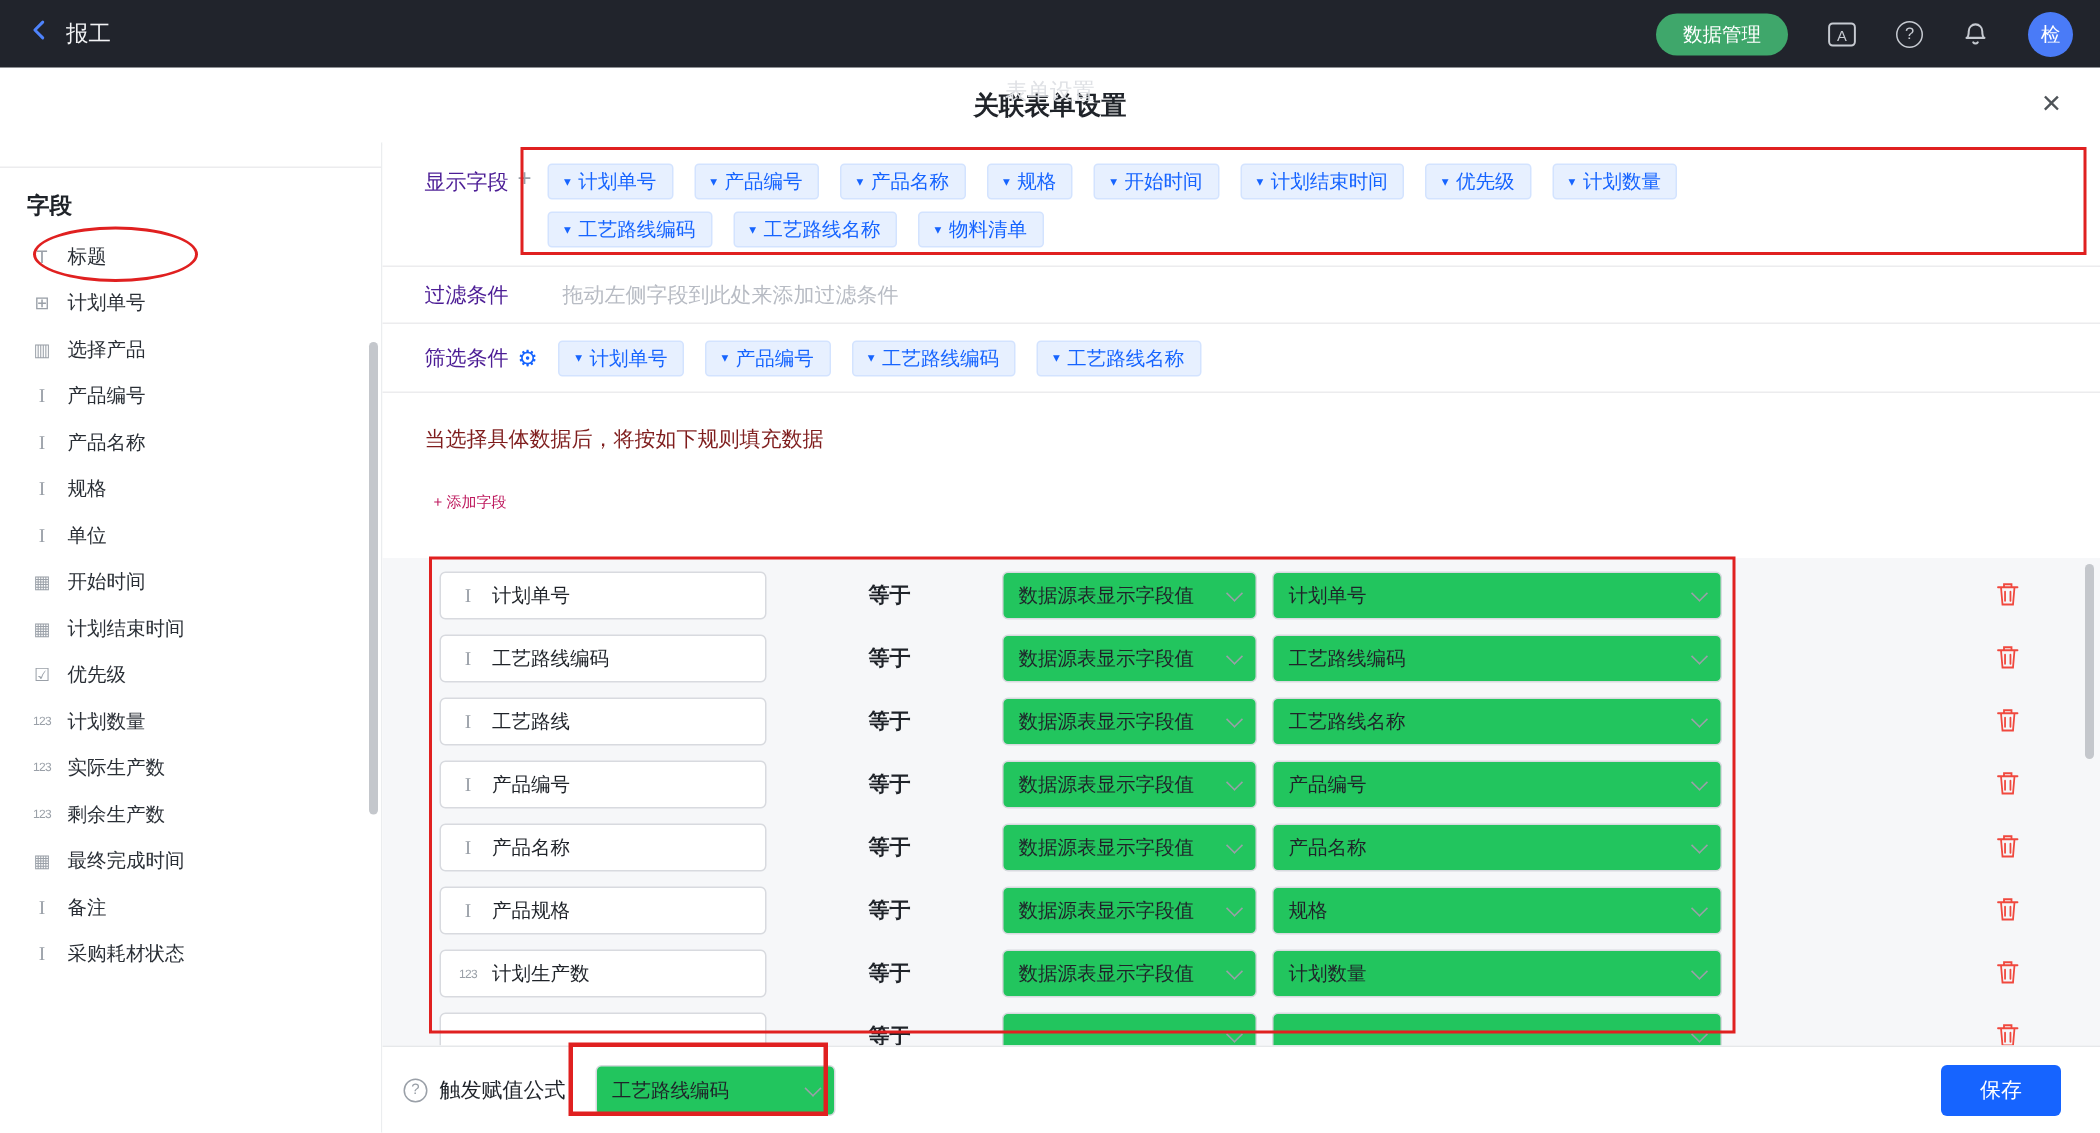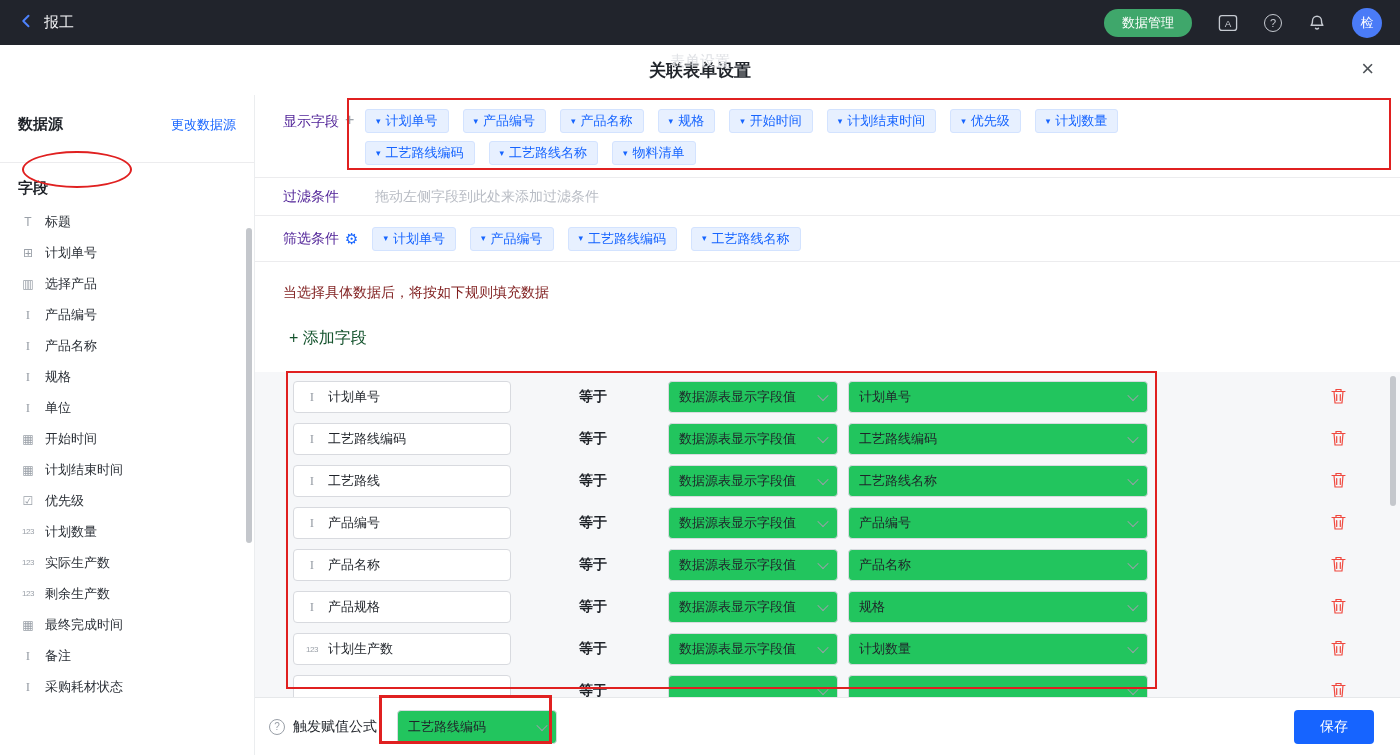--- a/index.html
+++ b/index.html
@@ -62,21 +62,21 @@
     font-size:13px; cursor:pointer; white-space:nowrap; }
   .tag .caret { font-size:9px; line-height:1; }
   .row-filter { height:38px; display:flex; align-items:center; padding-left:28px;
     border-bottom:1px solid #ececee; }
   .drop-zone { margin-left:36px; font-size:14px; color:#b8bcc4; flex:1; cursor:pointer; }
   .row-screen { height:46px; display:flex; align-items:center; padding-left:28px;
     border-bottom:1px solid #ececee; }
   .gear { color:#1664ff; font-size:15px; margin-left:6px; cursor:pointer; }
   .row-screen .tags-row { margin-left:14px; }
   .hint { margin:22px 0 0 28px; font-size:14px; color:#7f1d1d; }
-  .add-field { margin:26px 0 0 34px; font-size:16px; color:#14532d; cursor:pointer; display:inline-block; }
+  .add-field { margin:26px 0 0 34px; font-size:10px; color:#be185d; cursor:pointer; display:inline-block; }
   
   .rules-panel { position:absolute; left:0; top:277px; right:0; height:325px;
     background:#f6f7f9; overflow:hidden; padding-top:4px; }
   .rule-row { height:42px; display:flex; align-items:center; padding-left:38px; }
   .rule-input { width:218px; height:32px; background:#fff; border:1px solid #d8dadf;
     border-radius:4px; display:flex; align-items:center; gap:8px; padding:0 10px;
     font-size:13px; color:#1f2329; }
   .op { width:56px; margin-left:68px; font-size:14px; font-weight:600; }
   .select { height:32px; background:#22c55e; border:1px solid #d8dadf; border-radius:4px;
     display:flex; align-items:center; padding:0 10px; font-size:13px; color:#1f2329;
@@ -142,24 +142,20 @@
     <span class="avatar">检</span>
   </div>
 </div>
 
 <div class="dlg-header">
   <div class="dlg-title">关联表单设置</div>
   <div class="dlg-close">×</div>
 </div>
 
 <div class="sidebar">
-  <div class="ds-row">
-    <span class="ds-label">数据源</span>
-    <span class="ds-link">更改数据源</span>
-  </div>
   <div class="sb-divider"></div>
   <div class="fields-heading">字段</div>
   <div id="field-list">
       <div class="field-item">
         <span class="f-icon">T</span>
         <span>标题</span>
       </div>
       <div class="field-item">
         <span class="f-icon">⊞</span>
         <span>计划单号</span>

